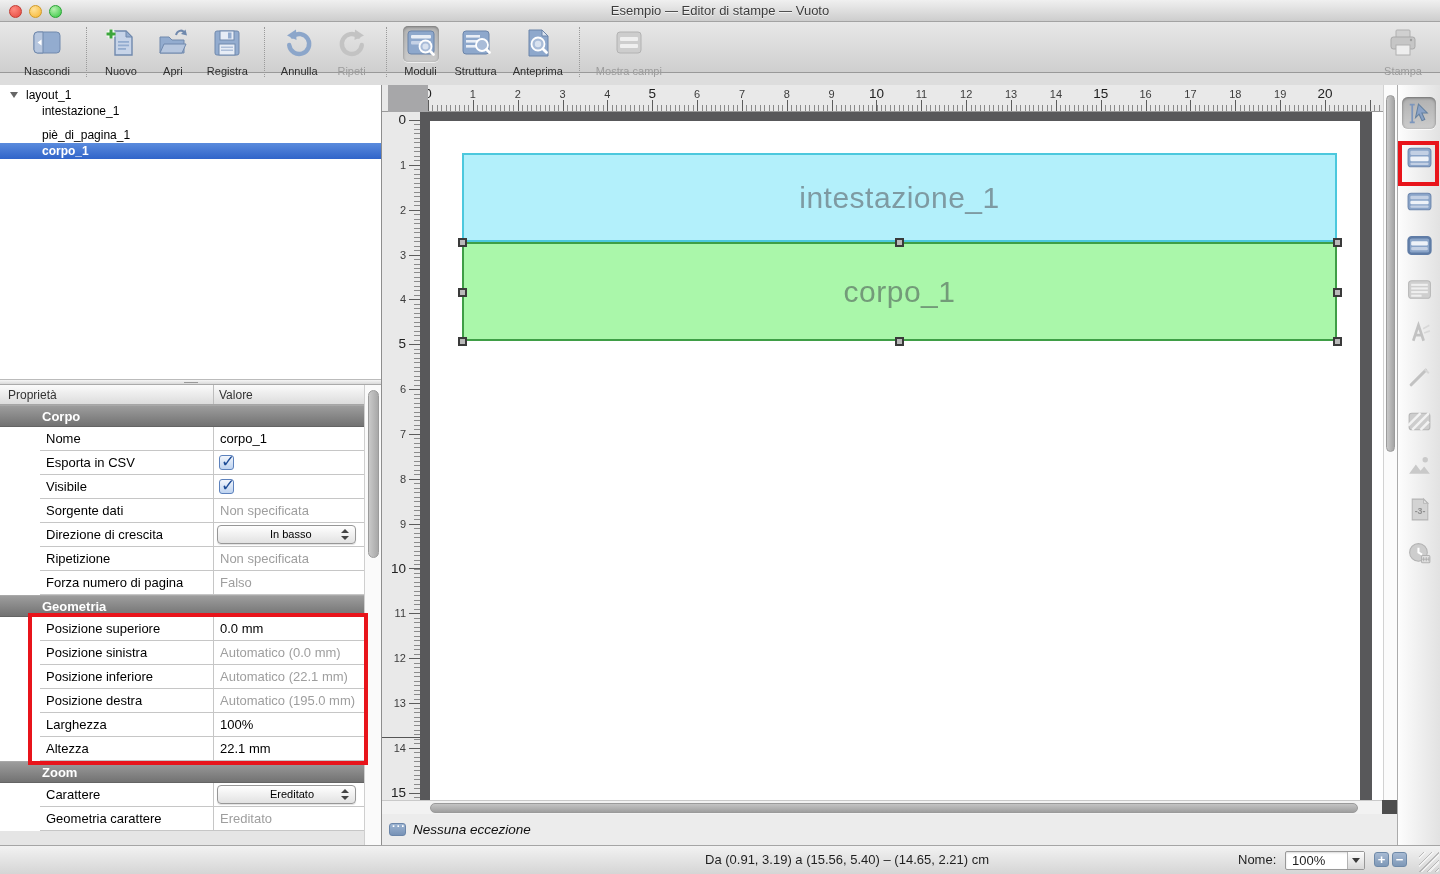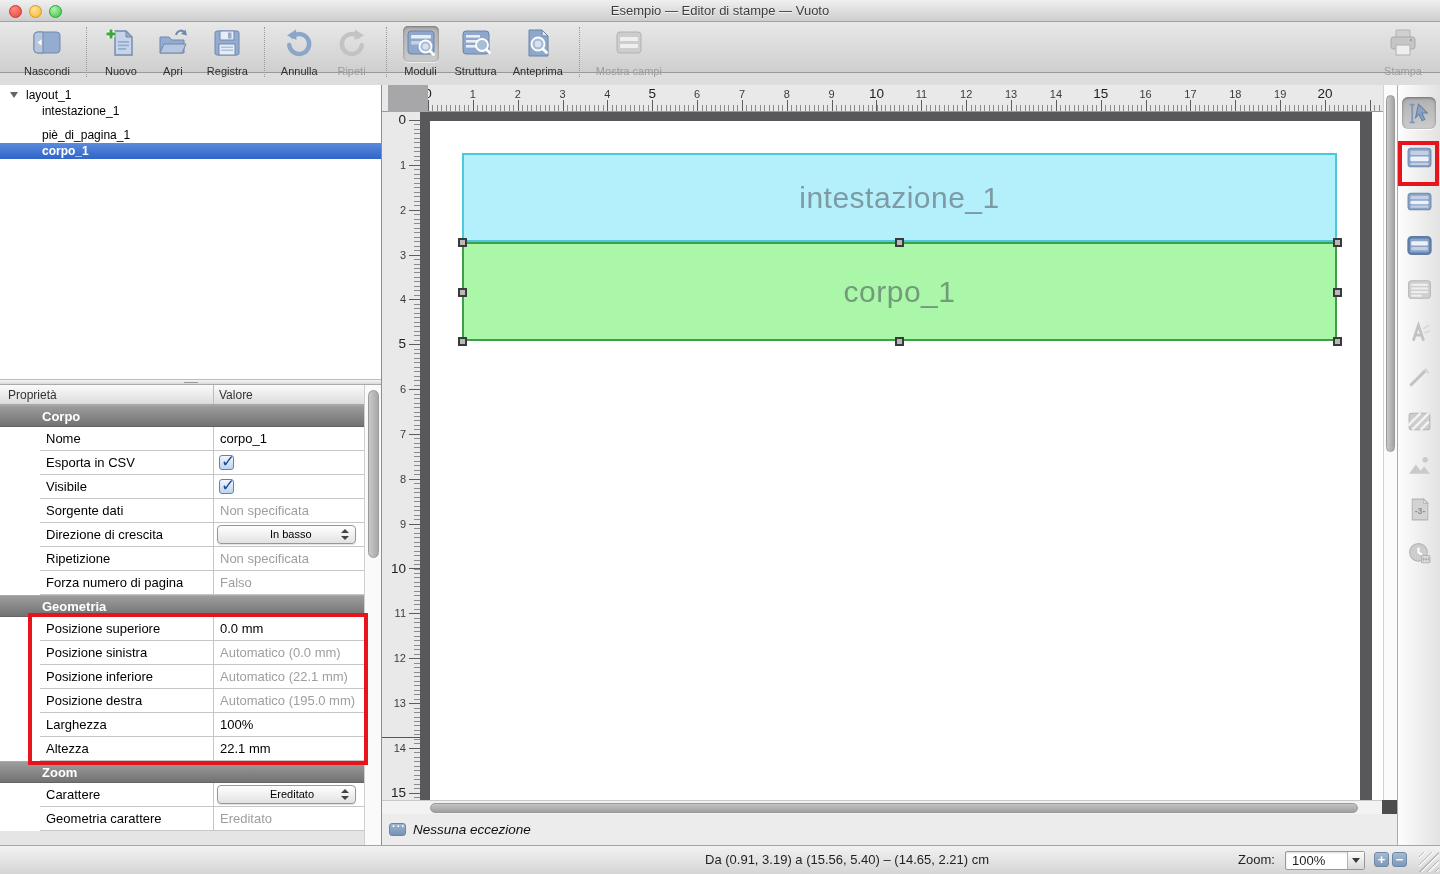--- a/index.html
+++ b/index.html
@@ -560,21 +560,21 @@
         <path d="M17 15.5v4M19.5 15.5v4M22 15.5v4M15.5 17.5h7" stroke="#aaa" stroke-width=".8"></path>
       </svg>
     </div>
   </div>
 
 <div class="red-annot" id="annot-geometry" style="border-color: rgb(232, 20, 27);"></div>
 <div class="red-annot" id="annot-bandtool" style="border-color: rgb(232, 20, 27);"></div>
 
 <div class="statusbar">
   <span class="sb-center">Da (0.91, 3.19) a (15.56, 5.40) – (14.65, 2.21) cm</span>
-  <span class="zlabel">Zoom:</span>
+  <span class="zlabel">Nome:</span>
   <div class="combo">
     <span class="cval">100%</span>
     <div class="combo-btn">
         <i></i>
       </div>
   </div>
   <div class="zbtn" id="zoom-in">+</div>
   <div class="zbtn" id="zoom-out">−</div>
   <div class="grip"></div>
 </div>

